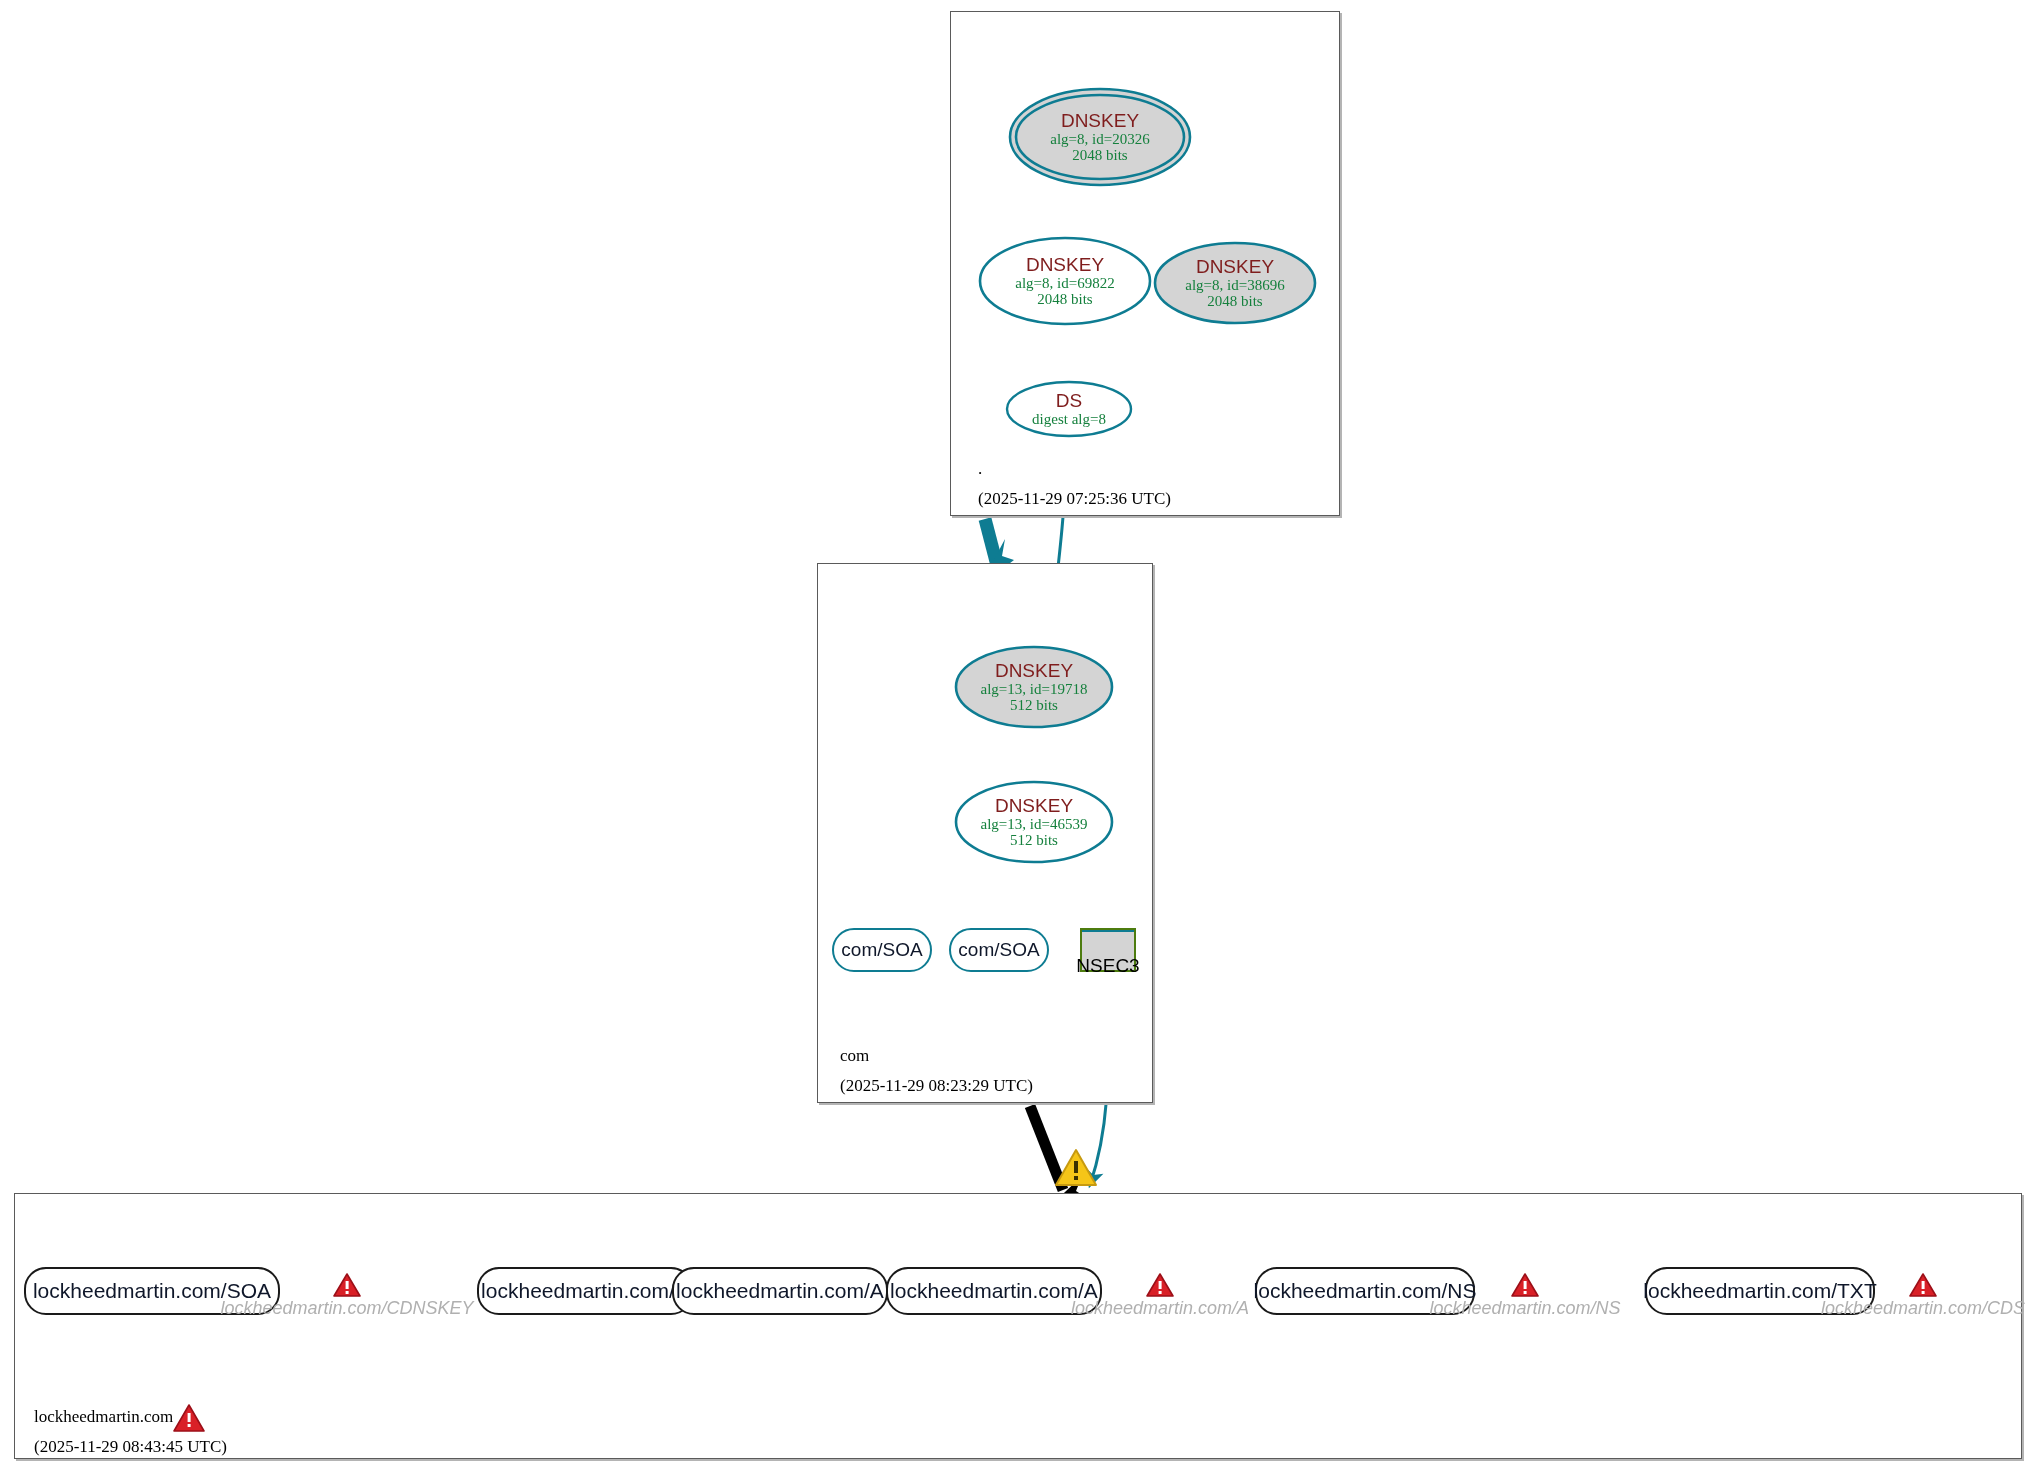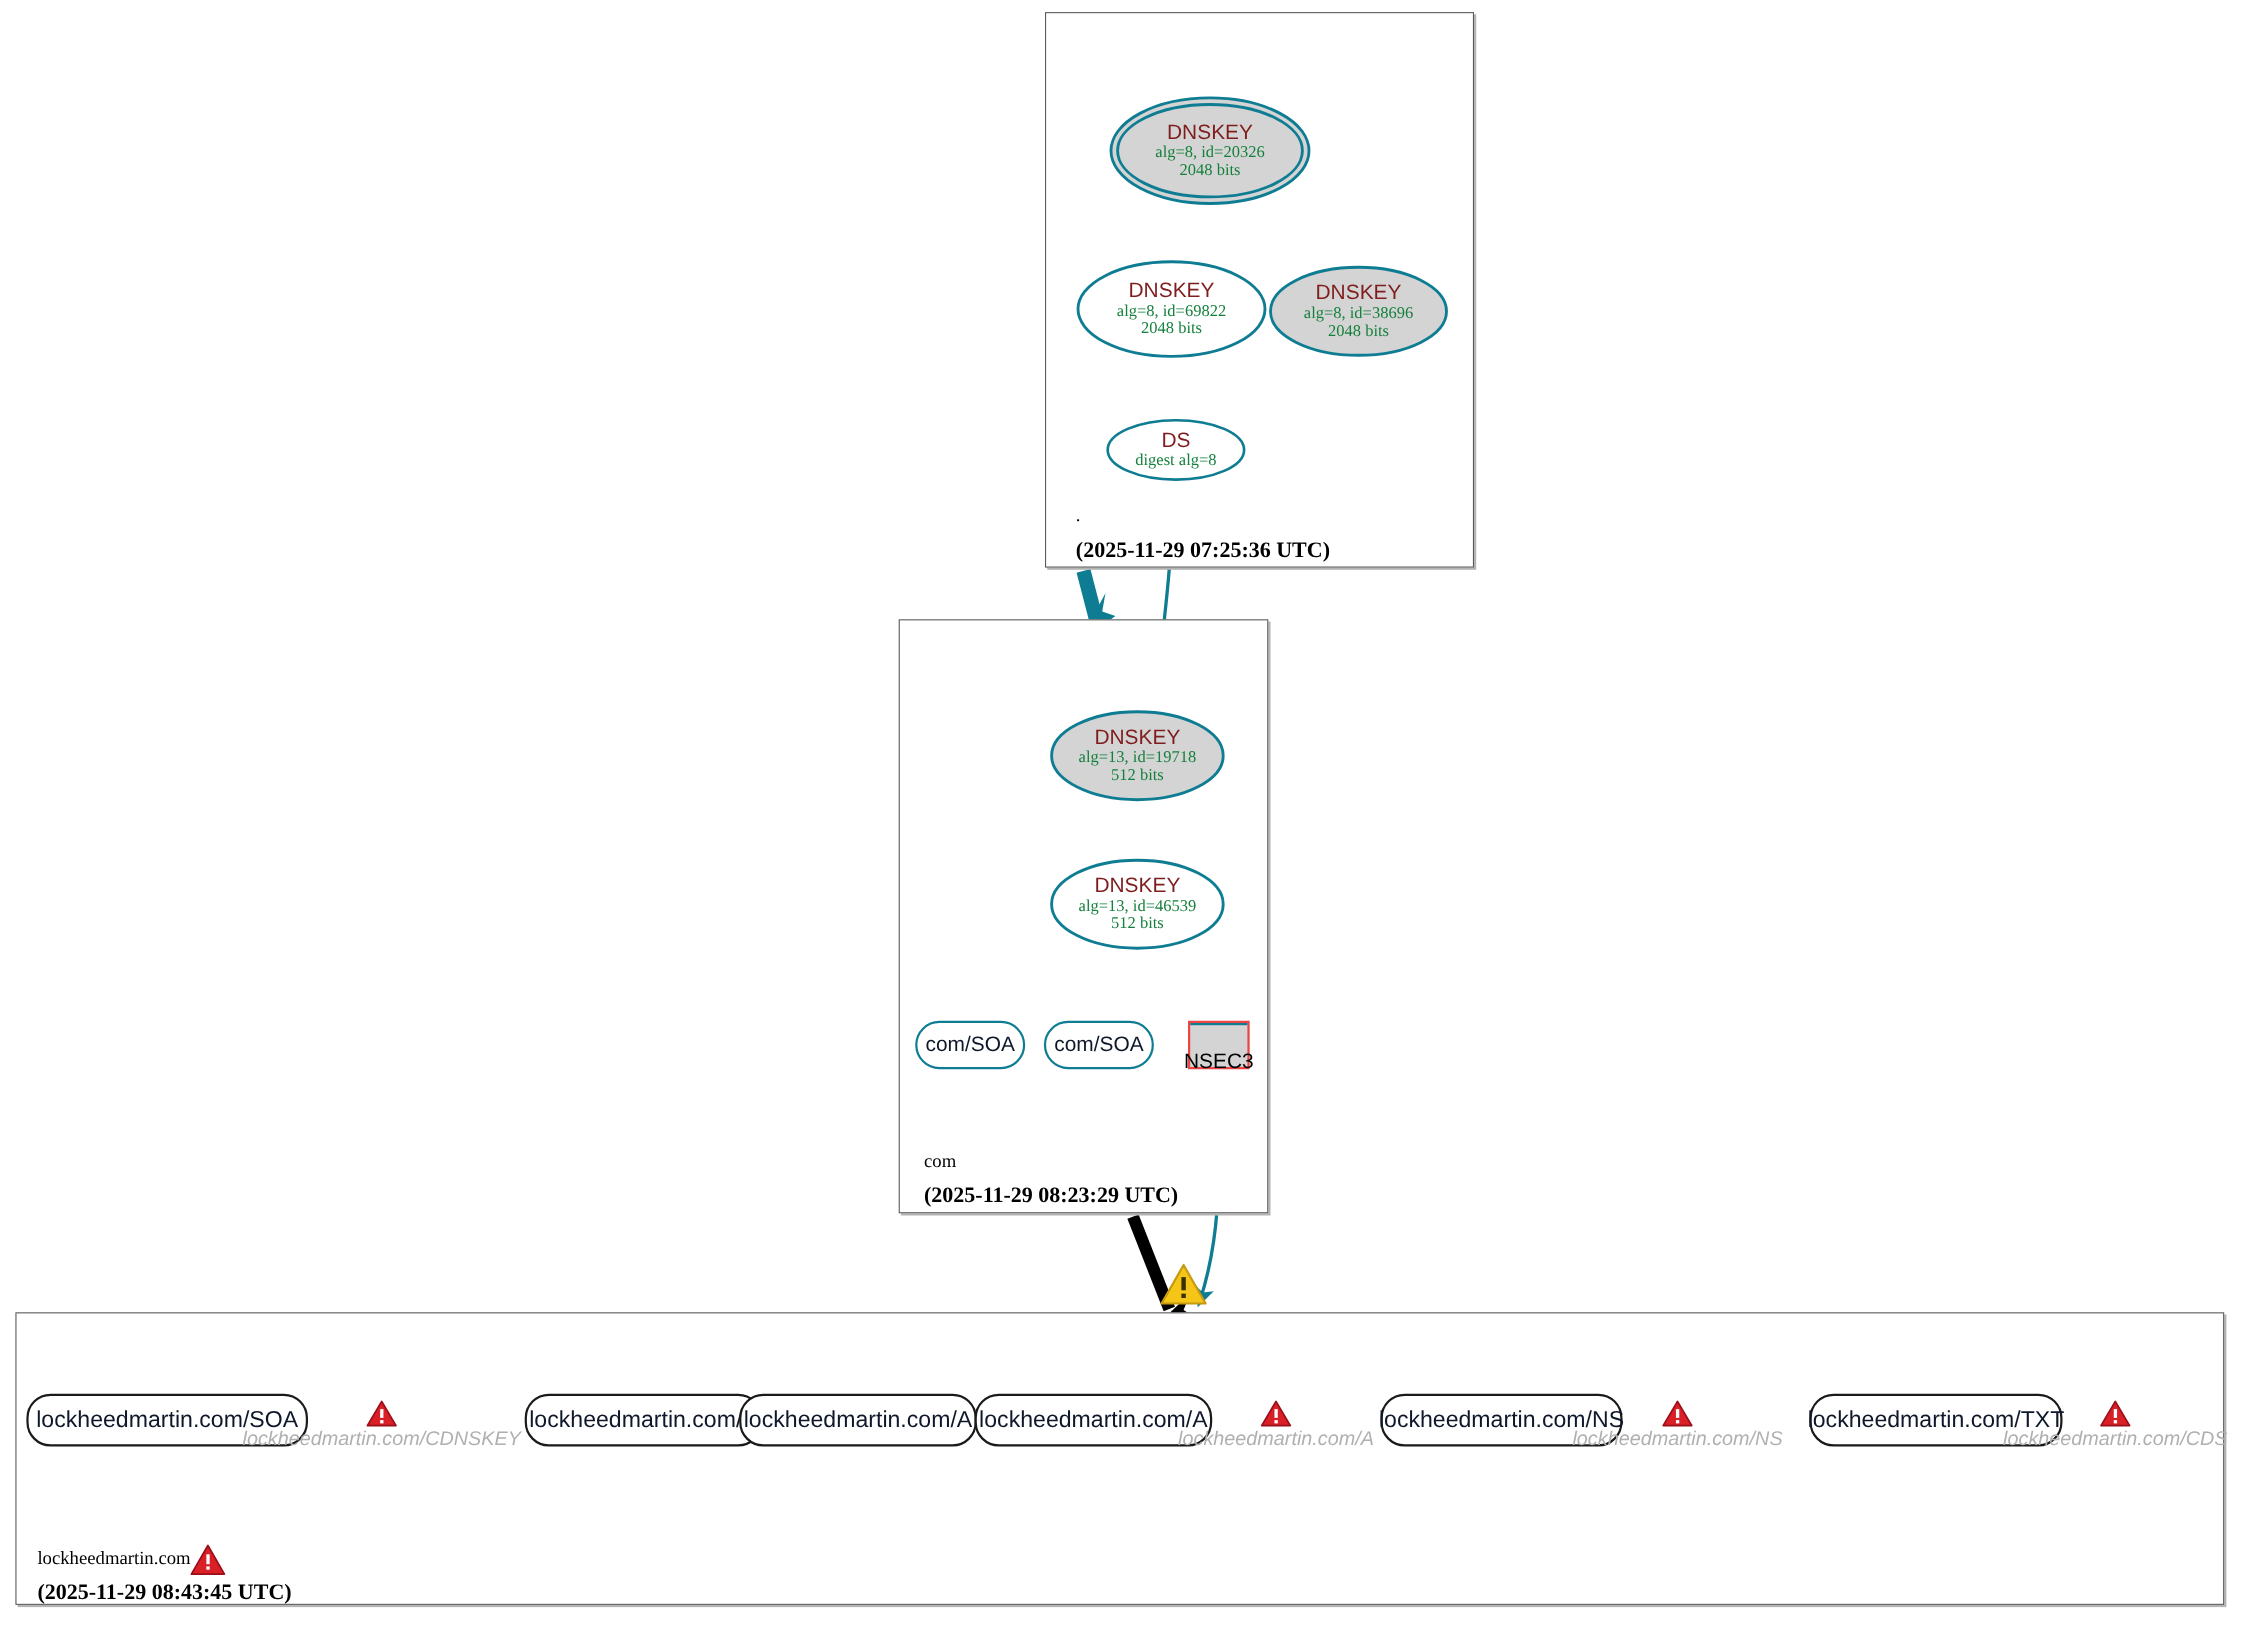--- a/index.html
+++ b/index.html
@@ -10,42 +10,42 @@
   }
   #canvas{position:absolute;left:0;top:0;width:2039px;height:1477px;}
 
   svg.layer{position:absolute;left:0;top:0;width:2039px;height:1477px;overflow:visible;pointer-events:none;}
 
   
   .zone-box{position:absolute;background:#ffffff;border:1px solid #5a5a5a;box-sizing:border-box;}
   .zone-box.shadowed{box-shadow:2px 2px 0 0 #b4b4b4;}
   .zone-label{position:absolute;font-family:"Liberation Serif", serif;color:#000;white-space:nowrap;}
   .zone-name{font-size:17px;}
-  .zone-time{font-size:20px;font-weight:bold;}
+  .zone-time{font-size:17px;}
 
   
   .node-ellipse{position:absolute;display:flex;flex-direction:column;align-items:center;justify-content:center;
     box-sizing:border-box;text-align:center;line-height:1.08;}
   .node-ellipse .t1{font-family:"Liberation Sans", sans-serif;font-size:19px;color:#7f1d1d;}
   .node-ellipse .t2,.node-ellipse .t3{font-family:"Liberation Serif", serif;font-size:15px;color:#15803d;}
 
   
   .rrset{position:absolute;display:flex;align-items:center;justify-content:center;box-sizing:border-box;
     border-radius:22px;background:#ffffff;white-space:nowrap;}
   .rrset.teal{border:2px solid #0e7c92;}
   .rrset.black{border:2.2px solid #1a1a1a;}
   .rrset span{font-family:"Liberation Sans", sans-serif;font-size:21px;color:#0f172a;}
   .rrset.small span{font-size:19px;}
 
   
   .ghost{position:absolute;display:flex;flex-direction:column;align-items:center;white-space:nowrap;}
   .ghost .gtxt{font-family:"Liberation Sans", sans-serif;font-style:italic;font-size:18px;color:#b0b0b0;}
 
   
-  .nsec3{position:absolute;box-sizing:border-box;border:2px solid #ef4444;background:#d4d4d4;
+  .nsec3{position:absolute;box-sizing:border-box;border:2px solid #4d7c0f;background:#d4d4d4;
     display:flex;flex-direction:column;gap:23px;}
   .nsec3 .hdr{display:flex;height:13px;border-bottom:2px solid #0e7c92;}
   .nsec3 .hdr .cell{flex:1;background:#d4d4d4;}
   .nsec3 .hdr .cell + .cell{border-left:2px solid #0e7c92;}
   .nsec3 .body{flex:1;display:flex;align-items:center;justify-content:center;}
   .nsec3 .body span{font-family:"Liberation Sans", sans-serif;font-size:19px;color:#000;}
 </style>
 </head>
 <body>
 

